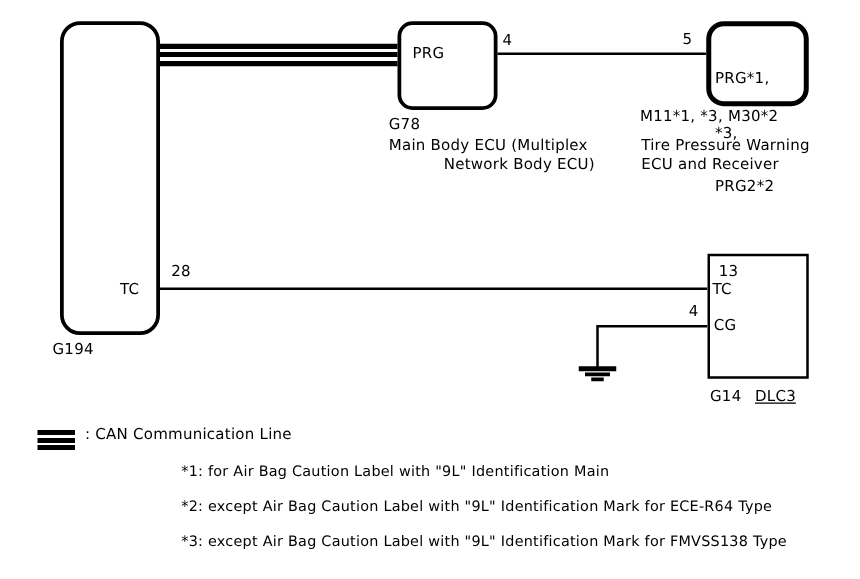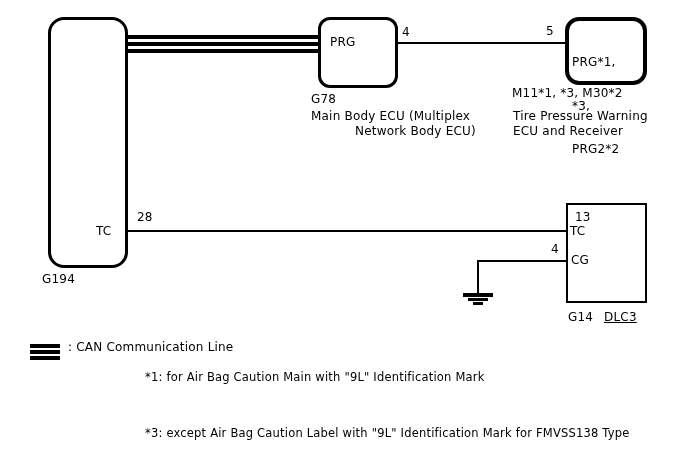--- a/index.html
+++ b/index.html
@@ -80,16 +80,17 @@
   <div class="lbl" style="left:543px;top:211px;margin-left:32px;">13</div>
   <div class="lbl" style="left:570px;top:225px;">TC</div>
   <div class="lbl" style="left:551px;top:243px;">4</div>
   <div class="lbl" style="left:571px;top:254px;text-align:right;">CG</div>
   <div class="lbl" style="left:568px;top:311px;">G14</div>
   <div class="lbl" style="left:604px;top:311px;text-decoration:underline;">DLC3</div>
 
   <div class="legend-bars"></div>
   <div class="lbl" style="left:68px;top:341px;">: CAN Communication Line</div>
 
-  <div class="fn" style="left:145px;top:371px;">*1: for Air Bag Caution Main with "9L" Identification Mark</div>
+  <div class="fn" style="left:145px;top:371px;">*1: for Air Bag Caution Label with "9L" Identification Main</div>
+  <div class="fn" style="left:145px;top:399px;">*2: except Air Bag Caution Label with "9L" Identification Mark for ECE-R64 Type</div>
   <div class="fn" style="left:145px;top:427px;">*3: except Air Bag Caution Label with "9L" Identification Mark for FMVSS138 Type</div>
 
 </div>
 
 </body></html>

